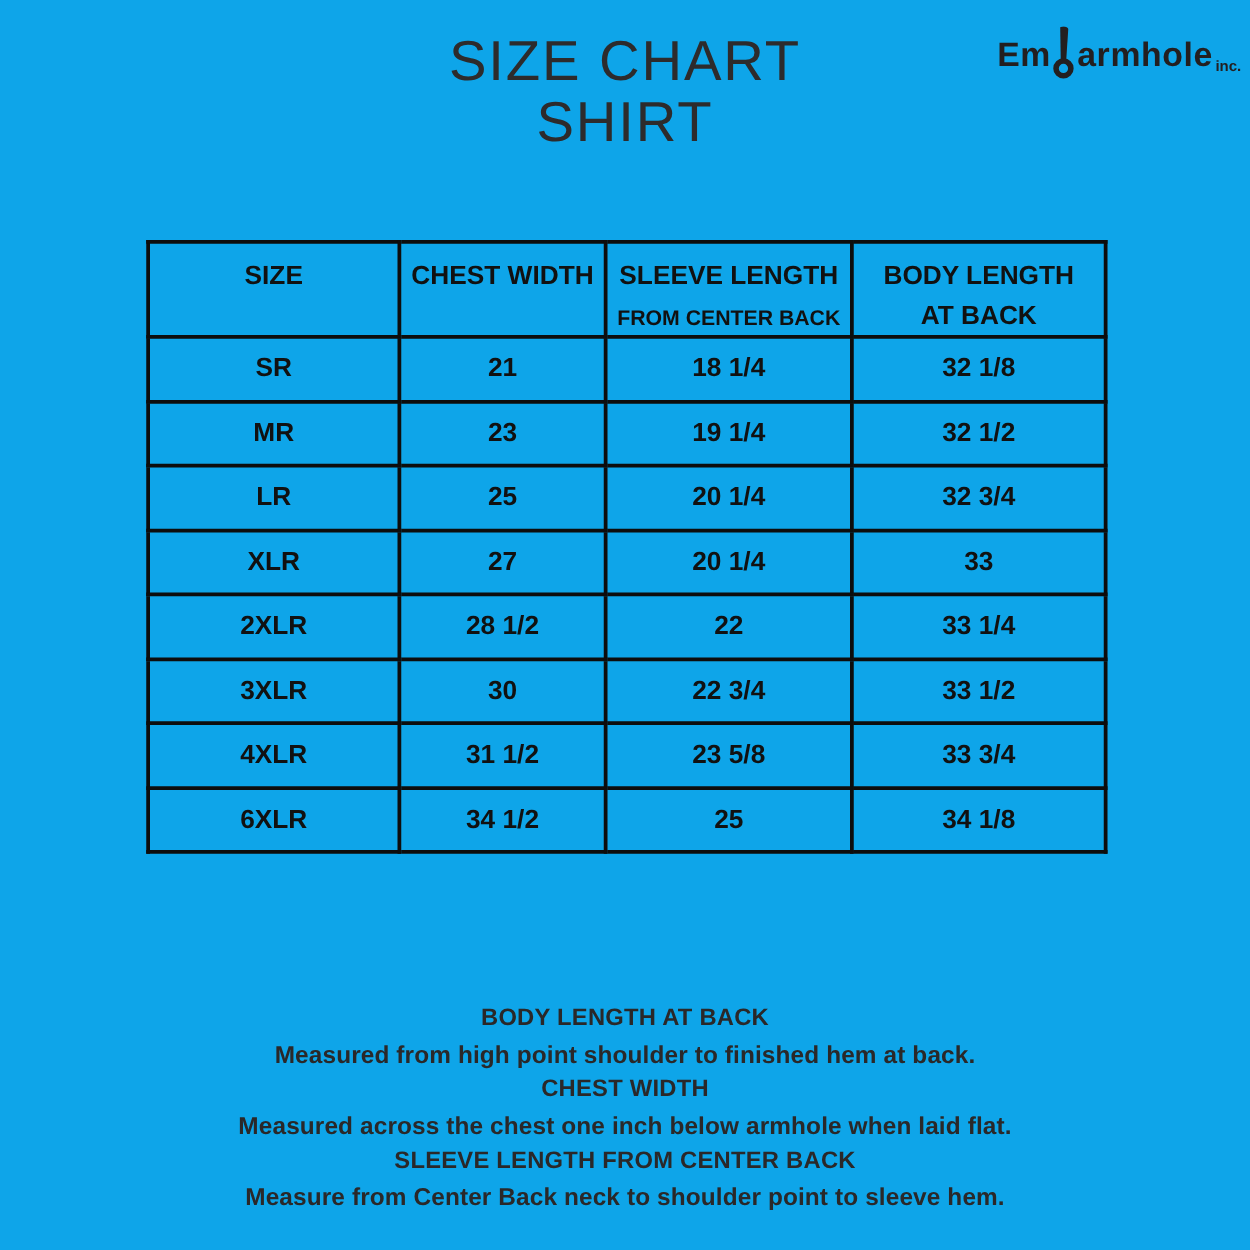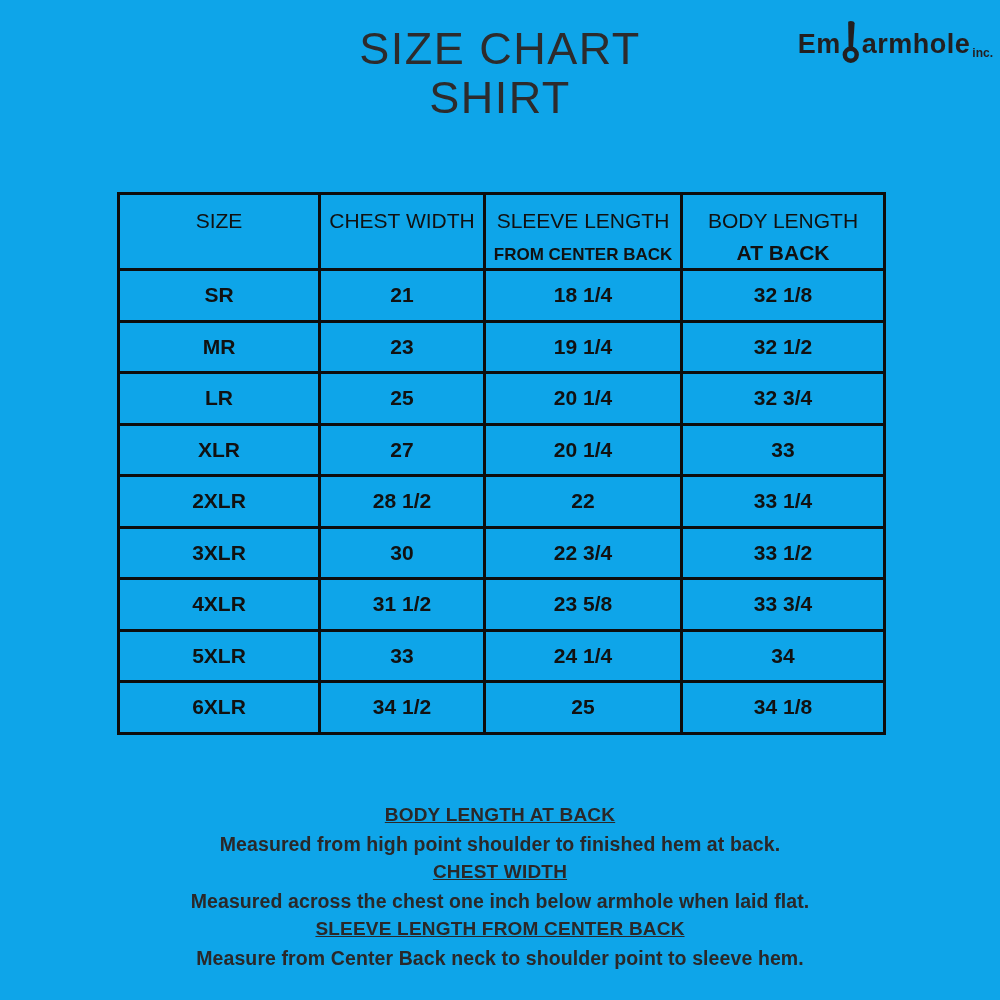--- a/index.html
+++ b/index.html
@@ -20,28 +20,28 @@
   .size-table{
     position:absolute;left:117px;top:192px;width:766px;
     border-collapse:collapse;table-layout:fixed;
   }
   .size-table th,.size-table td{
     border:3px solid #0d0d0d;text-align:center;padding:0;
   }
   .size-table th{
     vertical-align:top;padding-top:13px;height:75px;box-sizing:border-box;
   }
-  .col-label{display:block;font-size:21px;font-weight:400;line-height:26px;color:#111;}
+  .col-label{display:block;font-size:21px;font-weight:700;line-height:26px;color:#111;}
   .col-sub{display:block;font-size:21px;font-weight:700;line-height:26px;margin-top:6px;color:#111;}
   .col-sub.small{font-size:17px;margin-top:8px;}
   .col-sub:empty{display:none;}
   .size-table td{height:48.5px;font-size:21px;font-weight:700;color:#111;}
   
   .notes{position:absolute;top:801px;left:0;width:100%;text-align:center;color:#2a2829;}
-  .note-heading{margin:0;font-size:19px;font-weight:700;line-height:28.5px;letter-spacing:0.2px;text-decoration:underline;}
+  .note-heading{margin:0;font-size:19px;font-weight:700;line-height:28.5px;letter-spacing:0.2px;}
   .note-desc{margin:0;font-size:19.5px;font-weight:700;line-height:28.5px;letter-spacing:0.1px;}
 </style>
 </head>
 <body>
 
 <div class="page">
 
   <div class="title-block">
     <div class="title-line1">SIZE CHART</div>
     <div class="title-line2">SHIRT</div>
@@ -121,26 +121,20 @@
           <td>22 3/4</td>
           <td>33 1/2</td>
         </tr>
         <tr>
           <td>4XLR</td>
           <td>31 1/2</td>
           <td>23 5/8</td>
           <td>33 3/4</td>
         </tr>
         <tr>
-          <td>5XLR</td>
-          <td>33</td>
-          <td>24 1/4</td>
-          <td>34</td>
-        </tr>
-        <tr>
           <td>6XLR</td>
           <td>34 1/2</td>
           <td>25</td>
           <td>34 1/8</td>
         </tr>
       </tbody>
   </table>
 
   <div class="notes">
     <p class="note-heading">BODY LENGTH AT BACK</p>

